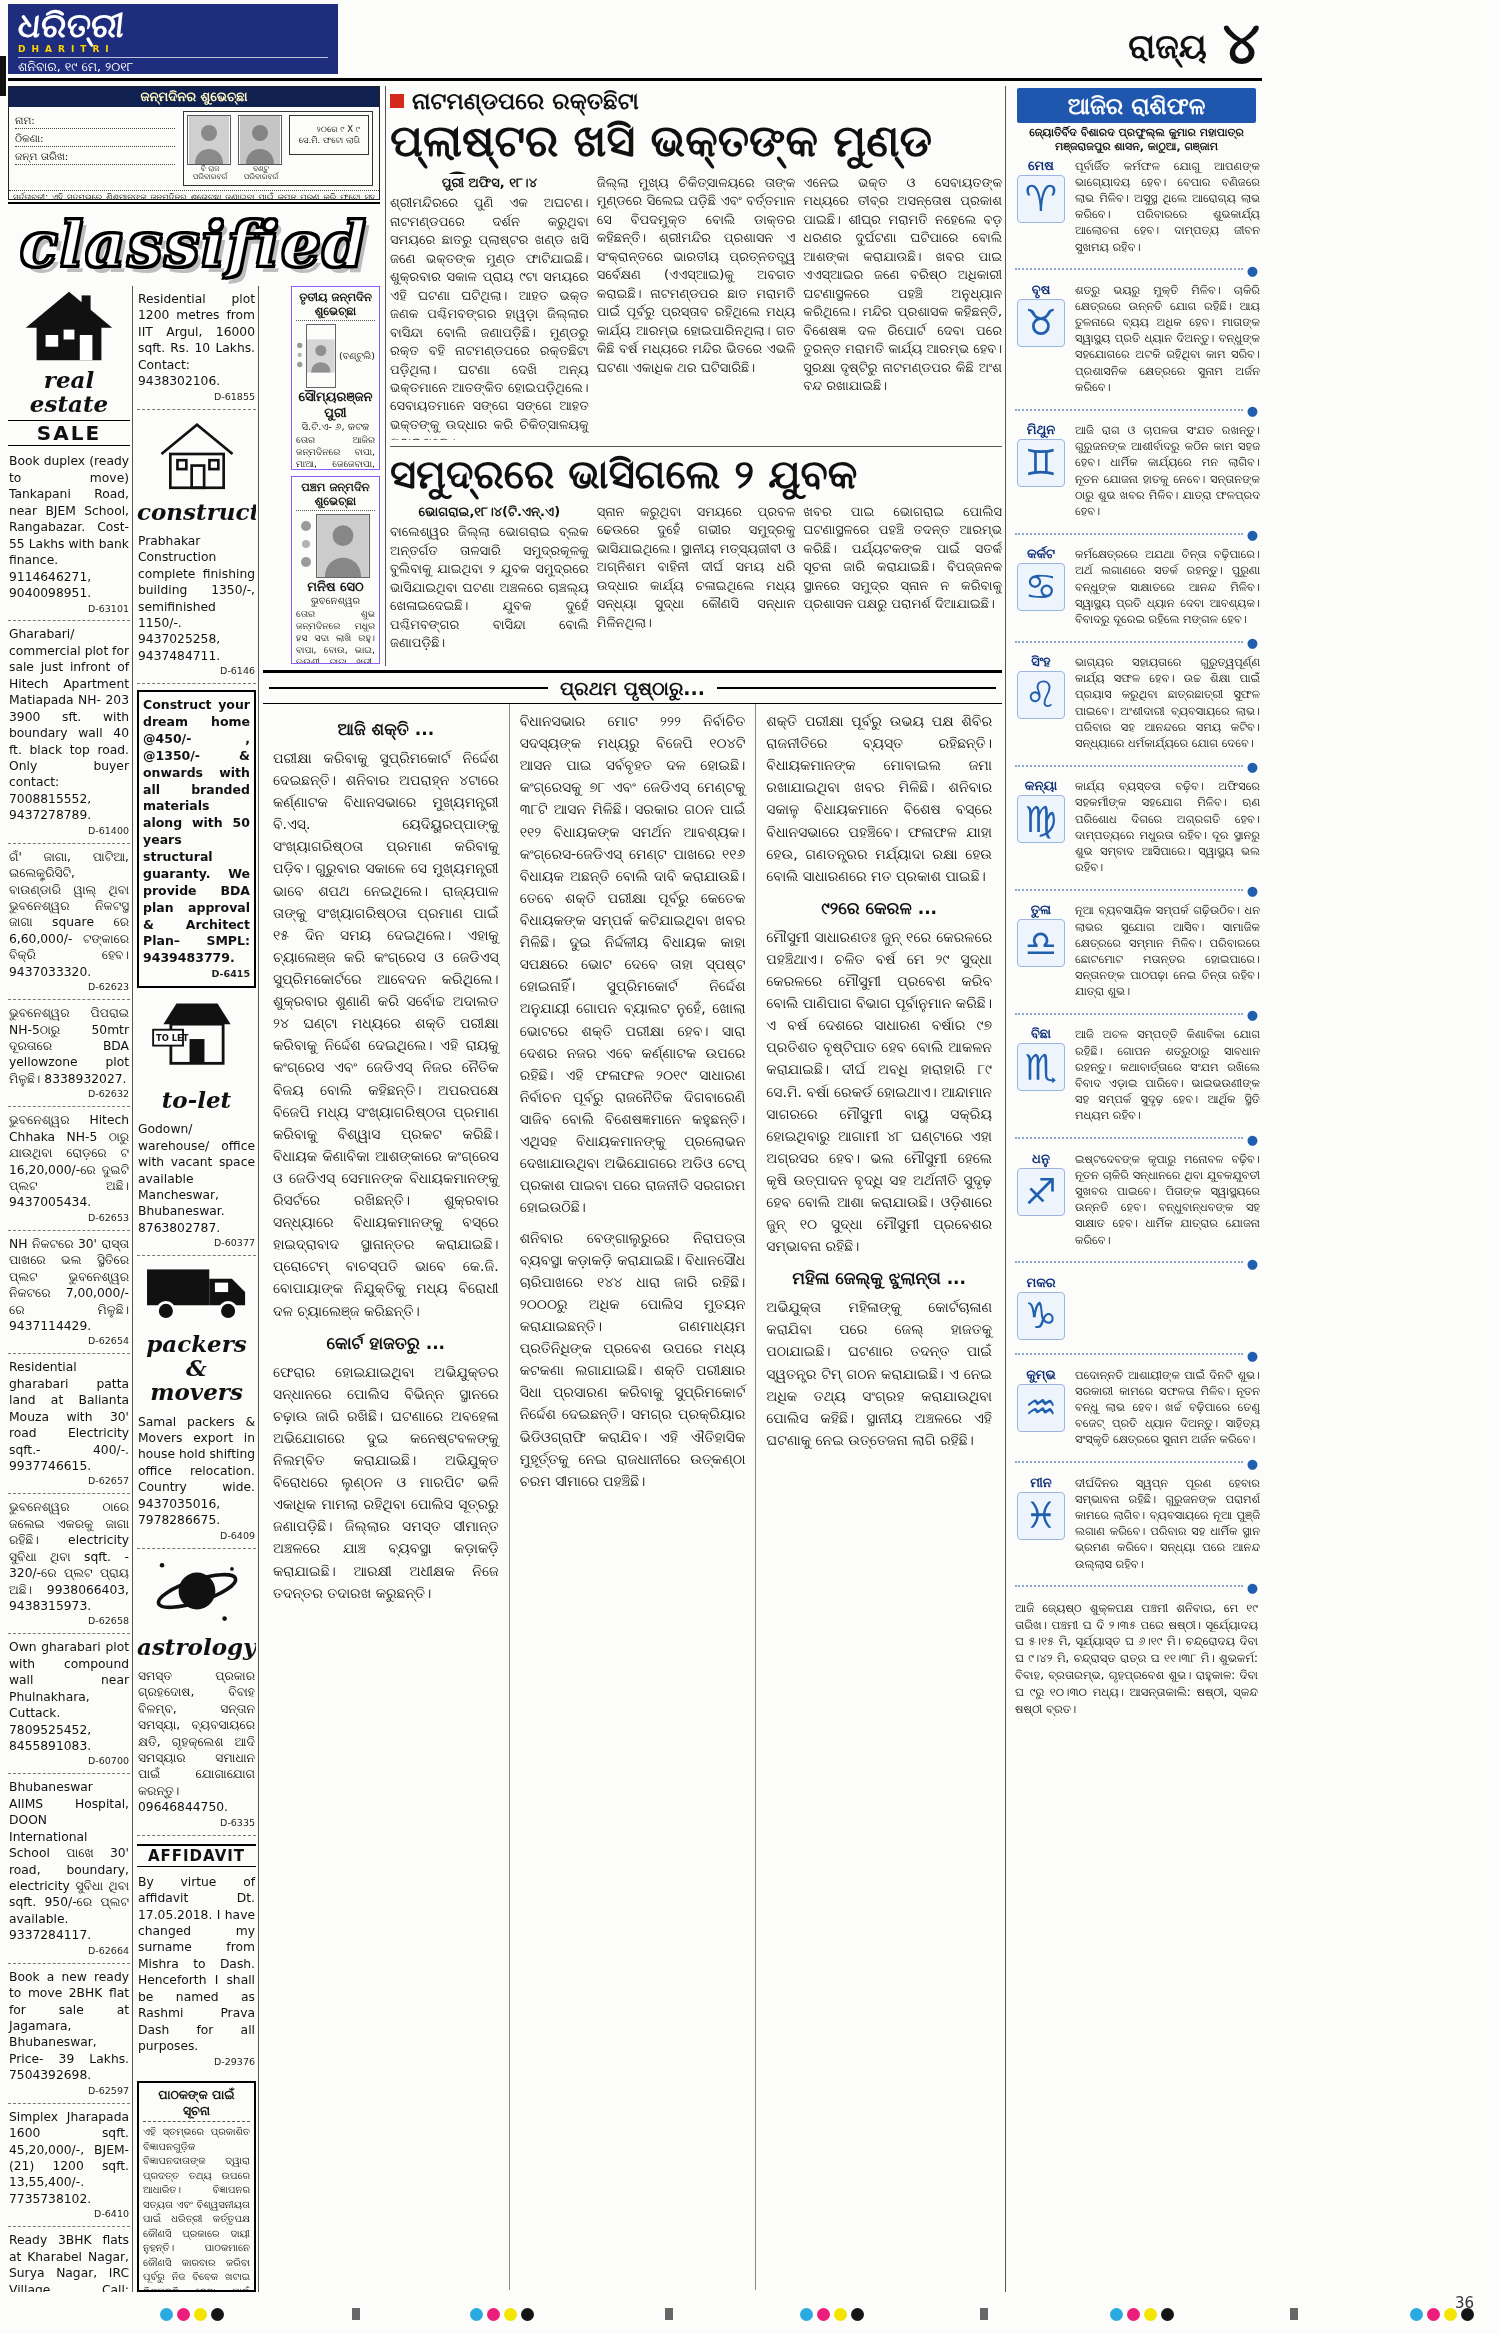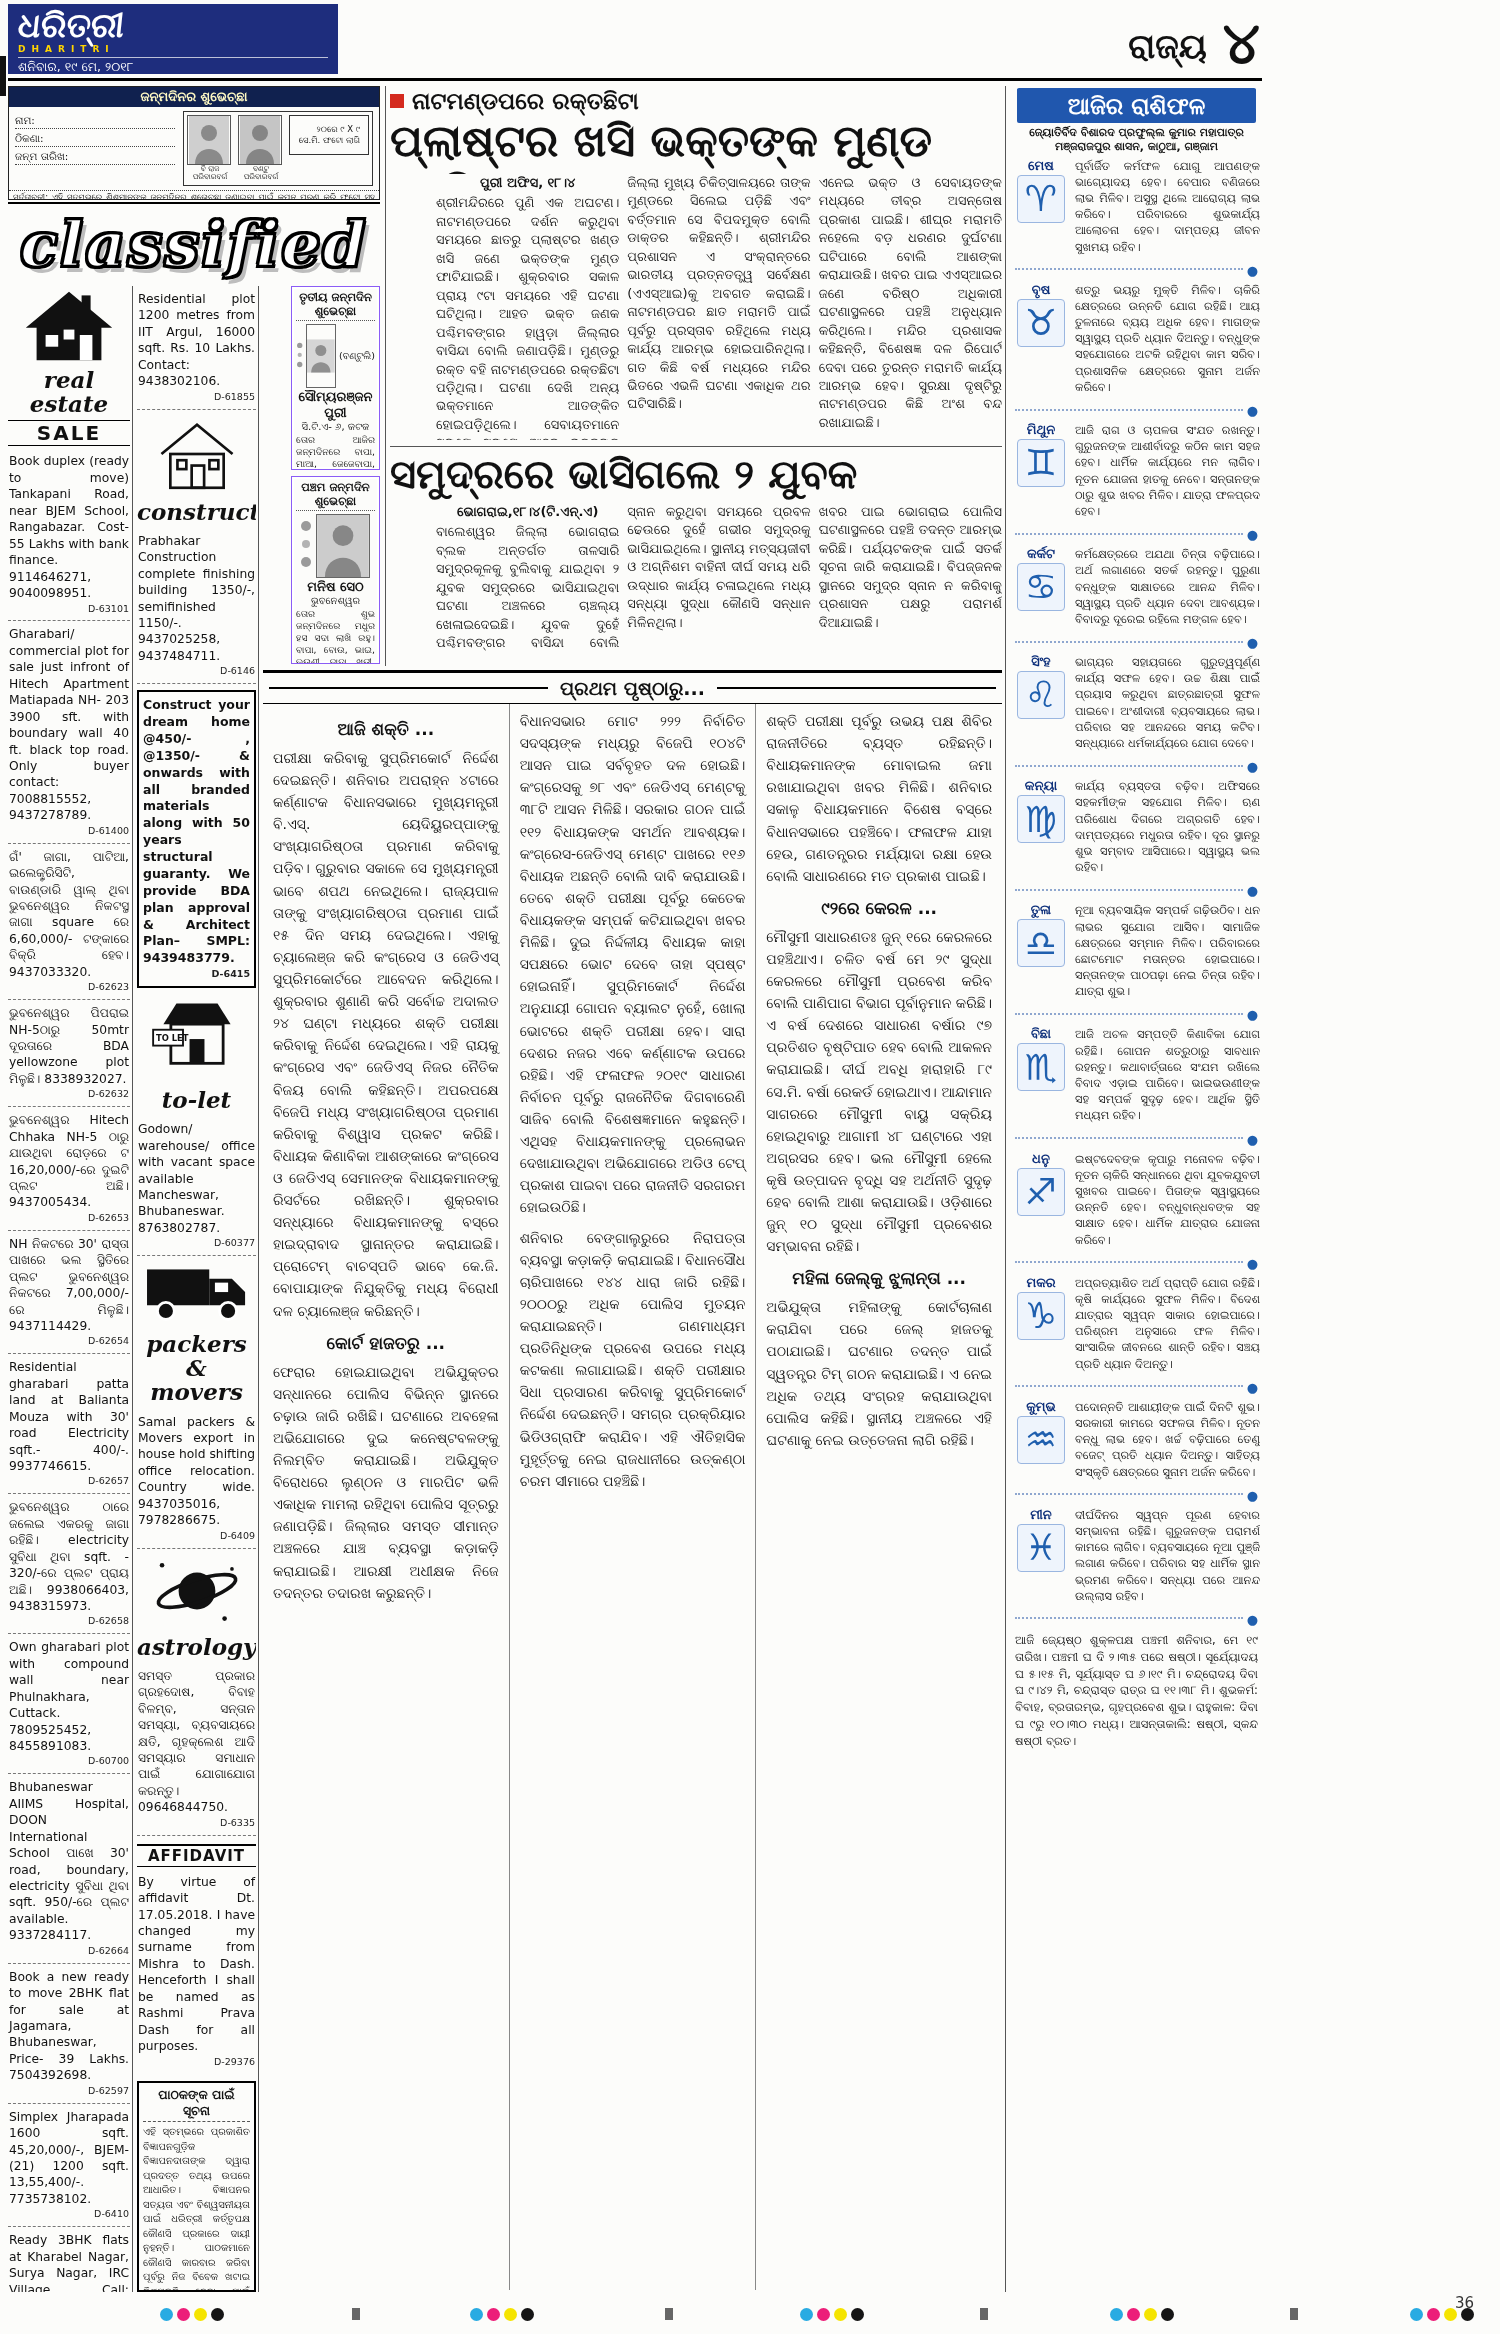--- a/index.html
+++ b/index.html
@@ -75,21 +75,21 @@
   .bw-pet { font-size:9.5px; }
   .bw-name { font-weight:bold; font-size:13px; text-align:center; }
   .bw-addr { font-size:10px; text-align:center; }
   .bw-msg { font-size:9.3px; line-height:1.3; text-align:justify; margin-top:1px; }
 
   
   .articles { left:390px; top:86px; width:612px; height:578px; overflow:hidden; }
   .kicker { display:flex; align-items:center; gap:8px; font-size:23px; font-weight:bold; height:30px; }
   .kicker-sq { width:14px; height:14px; background:#d42a1e; }
   .headline1 { font-size:44px; font-weight:bold; line-height:1.15; height:58px; overflow:hidden; }
-  .art-cols { display:flex; gap:8px;margin-left:46px; }
+  .art-cols { display:flex; gap:8px; }
   .art-col { flex:1; font-size:13px; line-height:1.42; text-align:justify; overflow:hidden; }
   .art1 .art-col { height:266px; }
   .dateline { font-weight:bold; font-size:13px; text-align:center; margin-bottom:2px; }
   .art-divider { height:1px; background:#555; margin:6px 0 4px; }
   .headline2 { font-size:40px; font-weight:bold; line-height:1.15; height:52px; overflow:hidden; }
   .art2 .art-col { height:148px; }
 
   
   .continued { left:263px; top:670px; width:739px; height:1622px; overflow:hidden; }
   .cont-header { display:flex; align-items:center; gap:12px; border-top:3px solid #000; border-bottom:1px solid #000; height:34px; padding:0 6px; }
@@ -546,21 +546,20 @@
         <div class="sign-sep">
           <span class="sep-line"></span>
           <span class="sep-dot"></span>
         </div>
 
         <div class="sign">
           <div class="sign-left">
             <div class="sign-name">ମକର</div>
             <div class="sign-icon">♑</div>
           </div>
-          <div class="sign-text">ଅପ୍ରତ୍ୟାଶିତ ଅର୍ଥ ପ୍ରାପ୍ତି ଯୋଗ ରହିଛି। କୃଷି କାର୍ଯ୍ୟରେ ସୁଫଳ ମିଳିବ। ବିଦେଶ ଯାତ୍ରାର ସ୍ୱପ୍ନ ସାକାର ହୋଇପାରେ। ପରିଶ୍ରମ ଅନୁସାରେ ଫଳ ମିଳିବ। ସାଂସାରିକ ଜୀବନରେ ଶାନ୍ତି ରହିବ। ସଞ୍ଚୟ ପ୍ରତି ଧ୍ୟାନ ଦିଅନ୍ତୁ।</div>
         </div>
         <div class="sign-sep">
           <span class="sep-line"></span>
           <span class="sep-dot"></span>
         </div>
 
         <div class="sign">
           <div class="sign-left">
             <div class="sign-name">କୁମ୍ଭ</div>
             <div class="sign-icon">♒</div>

